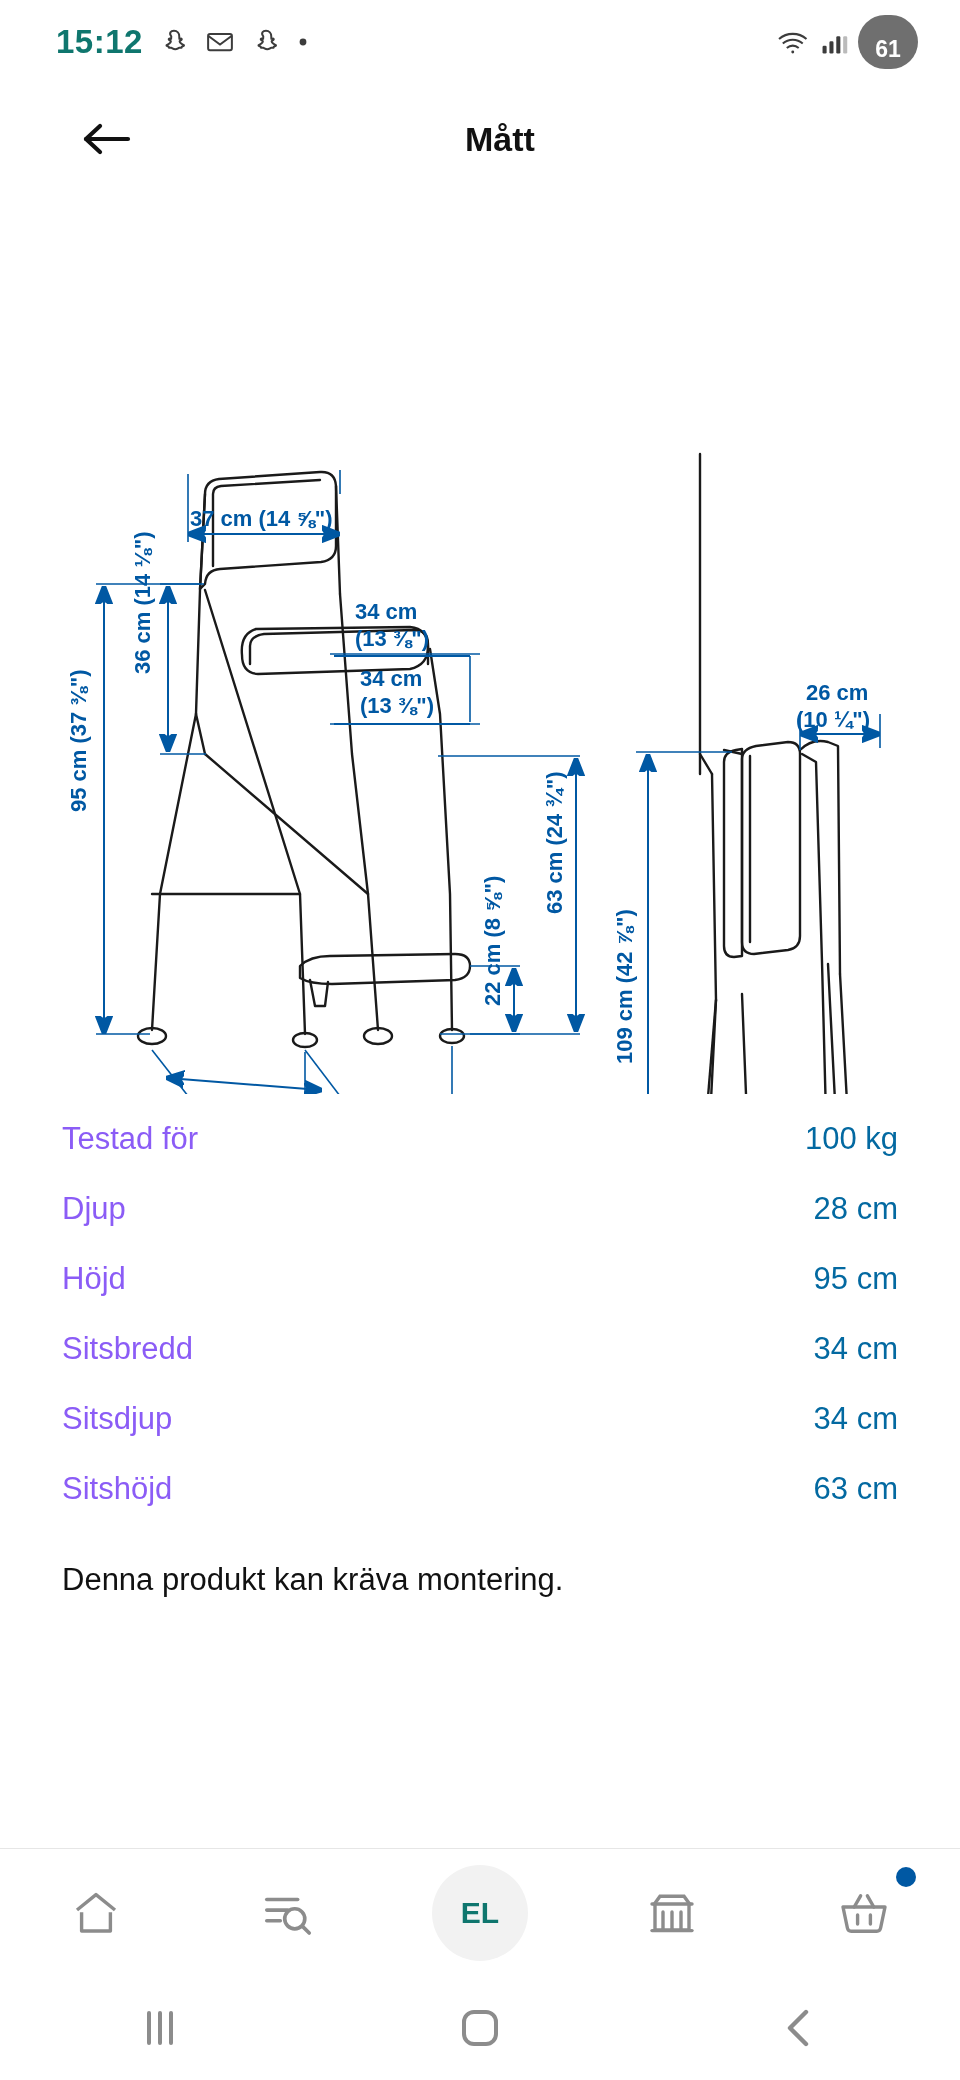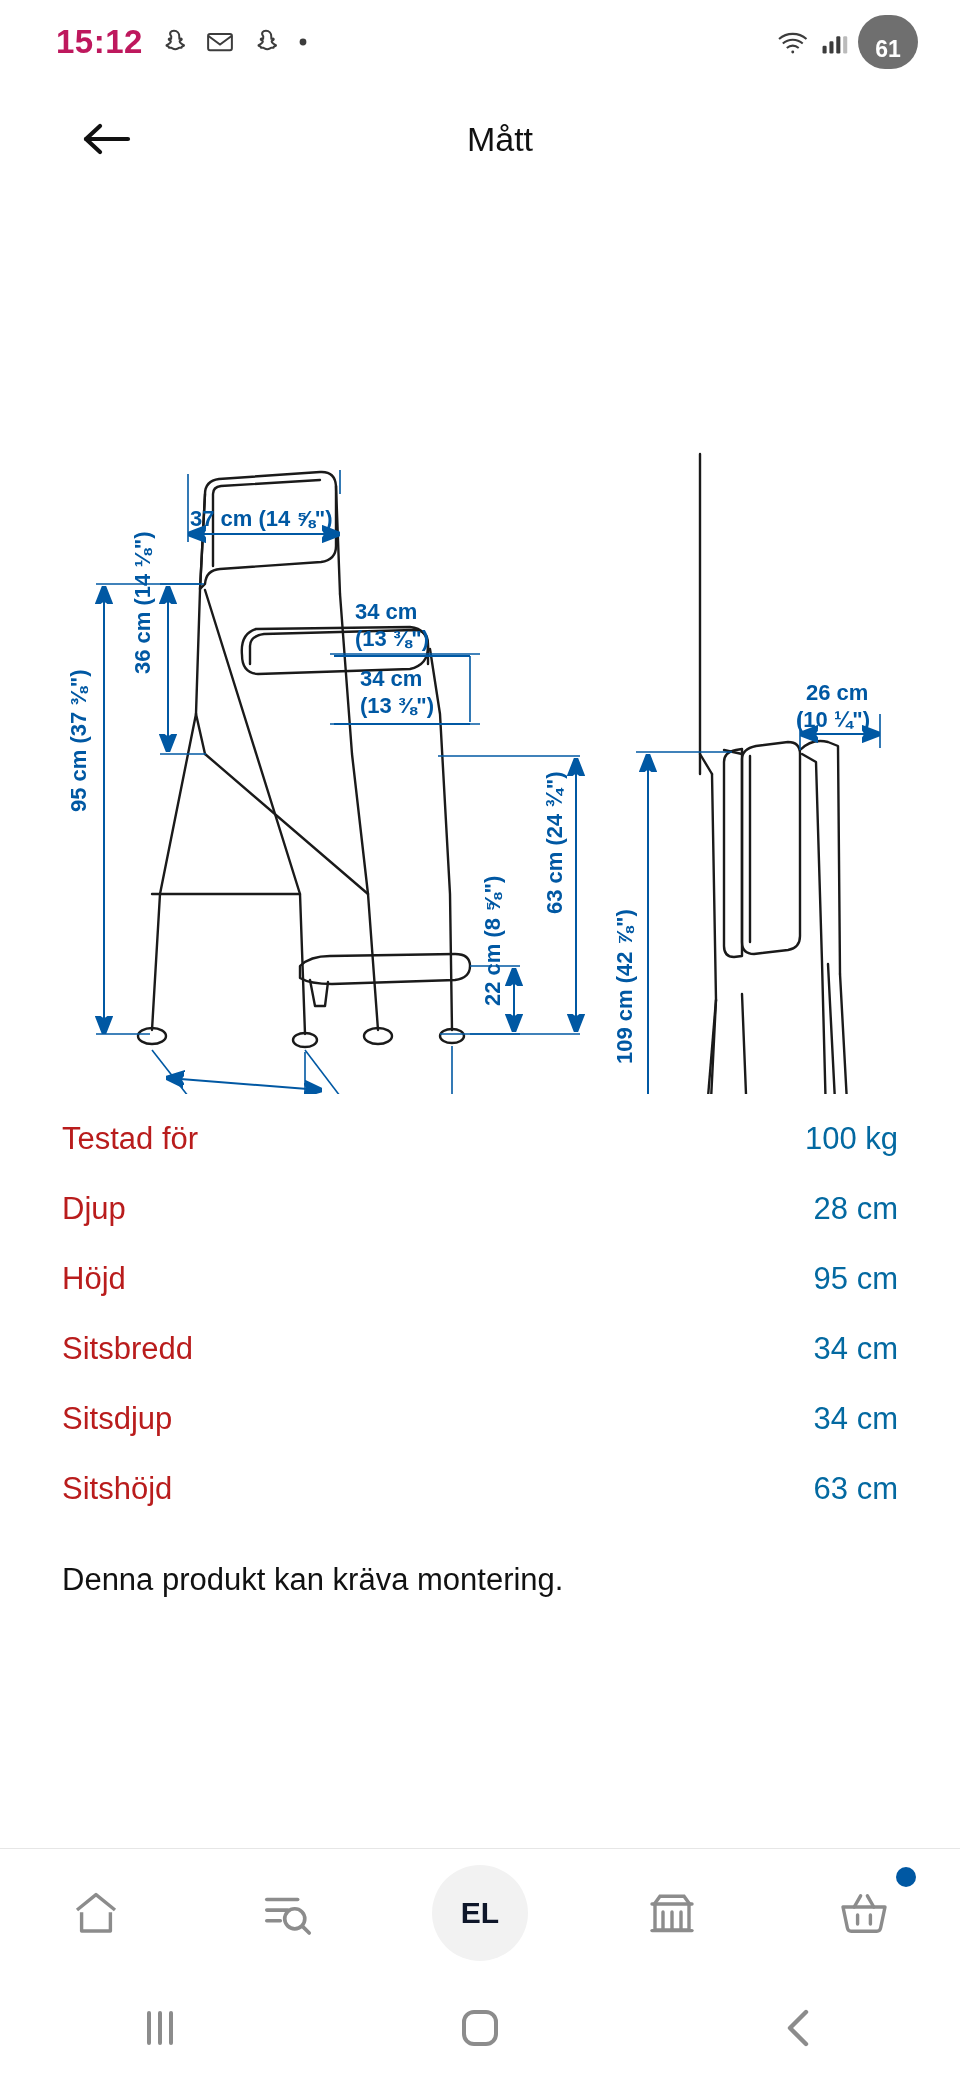--- a/index.html
+++ b/index.html
@@ -29,21 +29,21 @@
     flex: 0 0 auto;
   }
   .status-left {
     display: flex;
     align-items: center;
     gap: 16px;
   }
   .clock {
     font-size: 33px;
     font-weight: bold;
-    color: #be185d;
+    color: #0f766e;
     letter-spacing: 0.5px;
   }
   .status-icon { display: inline-flex; align-items: center; }
   .status-right {
     display: flex;
     align-items: center;
     gap: 10px;
   }
   .battery-pill {
     background: #6f6f6f;
@@ -73,21 +73,21 @@
     align-items: center;
     justify-content: center;
     margin-left: 30px;
     cursor: pointer;
   }
   .page-title {
     position: absolute;
     left: 0; right: 0;
     text-align: center;
     font-size: 34px;
-    font-weight: normal;
+    font-weight: bold;
     color: #111;
     pointer-events: none;
     margin-left: 40px;
   }
 
   
   .content {
     flex: 1 1 auto;
     overflow: hidden;
     position: relative;
@@ -105,21 +105,21 @@
     padding: 0 62px;
   }
   .spec-row {
     display: flex;
     justify-content: space-between;
     align-items: baseline;
     padding: 17px 0;
     font-size: 31px;
     color: #111;
   }
-  .spec-label { color: #b91c1c; }
+  .spec-label { color: #8b5cf6; }
   .spec-value { color: #0369a1; }
 
   .note {
     padding: 38px 62px 0;
     font-size: 31px;
     color: #111;
   }
 
   
   .bottom-nav {
@@ -143,21 +143,21 @@
   .el-circle {
     width: 96px;
     height: 96px;
     border-radius: 50%;
     background: #f2f2f2;
     display: flex;
     align-items: center;
     justify-content: center;
     font-size: 30px;
     font-weight: bold;
-    color: #0f172a;
+    color: #0f766e;
   }
   .nav-badge {
     position: absolute;
     top: 14px;
     right: 8px;
     width: 20px;
     height: 20px;
     border-radius: 50%;
     background: #0058a3;
   }

